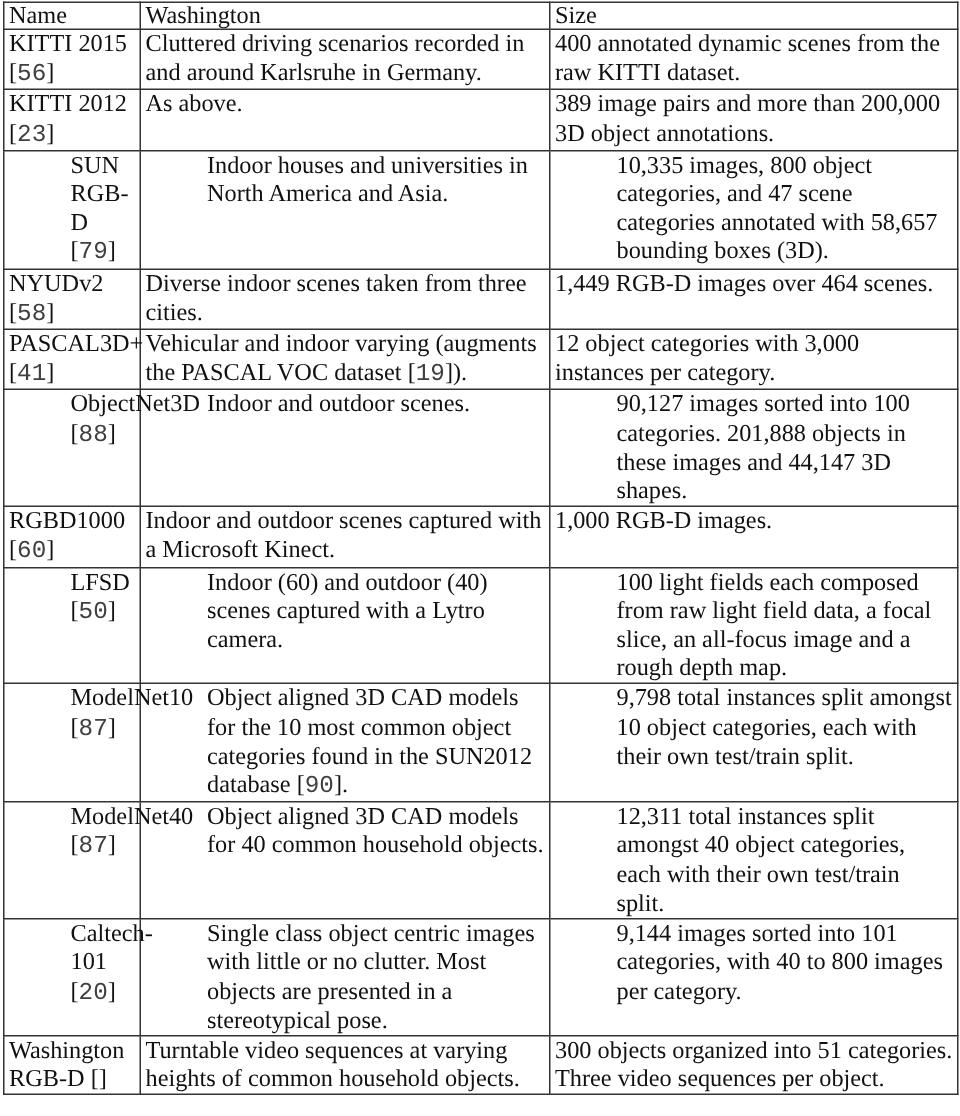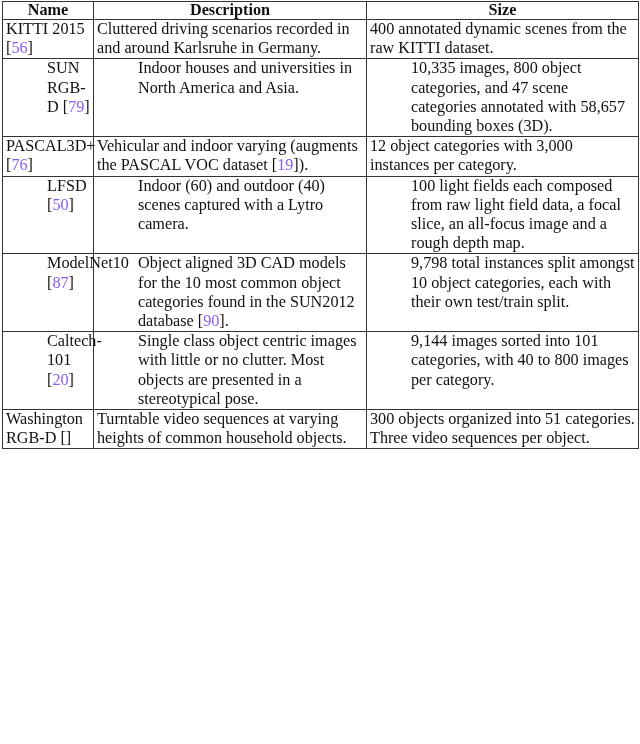--- a/index.html
+++ b/index.html
@@ -24,79 +24,103 @@
       font-size: 16.2px;
       line-height: 19.2px;
     }
     table.datasets th, table.datasets td {
       border: 1.4px solid #333333;
       padding: 0 3px 0 3px;
       vertical-align: top;
       text-align: left;
     }
     table.datasets th {
-      font-weight: bold;
+      font-weight: normal;
       height: 17px;
       line-height: 17px;
       padding-top: 0;
-      text-align: center;
     }
     td.desc, td.size {
       text-align: justify;
       text-align-last: left;
     }
     col.c-name { width: 91px; }
     col.c-desc { width: 273px; }
     col.c-size { width: 272px; }
-    .cite { color: #8b5cf6; }
+    .cite { color: #404040; font-family: Liberation Mono, monospace; }
     .name-text { white-space: normal; }
     tr.r-2 td { height: 38px; }
     tr.r-3 td { height: 57px; padding-left: 44px; }
   </style>
 </head>
 <body>
 
 <table class="datasets">
   <colgroup>
     <col class="c-name">
     <col class="c-desc">
     <col class="c-size">
   </colgroup>
   <thead>
     <tr>
       <th>Name</th>
-      <th>Description</th>
+      <th>Washington</th>
       <th>Size</th>
     </tr>
   </thead>
   <tbody id="tbody">
   <tr class="r-2">
         <td><span class="name-text">KITTI 2015</span> [<a class="cite">56</a>]</td>
         <td class="desc"><span>Cluttered driving scenarios recorded in and around Karlsruhe in Germany.</span></td>
         <td class="size"><span>400 annotated dynamic scenes from the raw KITTI dataset.</span></td>
       </tr>
+      <tr class="r-2">
+        <td><span class="name-text">KITTI 2012</span> [<a class="cite">23</a>]</td>
+        <td class="desc"><span>As above.</span></td>
+        <td class="size"><span>389 image pairs and more than 200,000 3D object annotations.</span></td>
+      </tr>
       <tr class="r-3">
         <td><span class="name-text">SUN RGB-D</span> [<a class="cite">79</a>]</td>
         <td class="desc"><span>Indoor houses and universities in North America and Asia.</span></td>
         <td class="size"><span>10,335 images, 800 object categories, and 47 scene categories annotated with 58,657 bounding boxes (3D).</span></td>
       </tr>
       <tr class="r-2">
-        <td><span class="name-text">PASCAL3D+</span> [<a class="cite">76</a>]</td>
+        <td><span class="name-text">NYUDv2</span> [<a class="cite">58</a>]</td>
+        <td class="desc"><span>Diverse indoor scenes taken from three cities.</span></td>
+        <td class="size"><span>1,449 RGB-D images over 464 scenes.</span></td>
+      </tr>
+      <tr class="r-2">
+        <td><span class="name-text">PASCAL3D+</span> [<a class="cite">41</a>]</td>
         <td class="desc"><span>Vehicular and indoor varying (augments the PASCAL VOC dataset [</span><a class="cite">19</a><span>]).</span></td>
         <td class="size"><span>12 object categories with 3,000 instances per category.</span></td>
+      </tr>
+      <tr class="r-3">
+        <td><span class="name-text">ObjectNet3D</span> [<a class="cite">88</a>]</td>
+        <td class="desc"><span>Indoor and outdoor scenes.</span></td>
+        <td class="size"><span>90,127 images sorted into 100 categories. 201,888 objects in these images and 44,147 3D shapes.</span></td>
+      </tr>
+      <tr class="r-2">
+        <td><span class="name-text">RGBD1000</span> [<a class="cite">60</a>]</td>
+        <td class="desc"><span>Indoor and outdoor scenes captured with a Microsoft Kinect.</span></td>
+        <td class="size"><span>1,000 RGB-D images.</span></td>
       </tr>
       <tr class="r-3">
         <td><span class="name-text">LFSD</span> [<a class="cite">50</a>]</td>
         <td class="desc"><span>Indoor (60) and outdoor (40) scenes captured with a Lytro camera.</span></td>
         <td class="size"><span>100 light fields each composed from raw light field data, a focal slice, an all-focus image and a rough depth map.</span></td>
       </tr>
       <tr class="r-3">
         <td><span class="name-text">ModelNet10</span> [<a class="cite">87</a>]</td>
         <td class="desc"><span>Object aligned 3D CAD models for the 10 most common object categories found in the SUN2012 database [</span><a class="cite">90</a><span>].</span></td>
         <td class="size"><span>9,798 total instances split amongst 10 object categories, each with their own test/train split.</span></td>
+      </tr>
+      <tr class="r-3">
+        <td><span class="name-text">ModelNet40</span> [<a class="cite">87</a>]</td>
+        <td class="desc"><span>Object aligned 3D CAD models for 40 common household objects.</span></td>
+        <td class="size"><span>12,311 total instances split amongst 40 object categories, each with their own test/train split.</span></td>
       </tr>
       <tr class="r-3">
         <td><span class="name-text">Caltech-101</span> [<a class="cite">20</a>]</td>
         <td class="desc"><span>Single class object centric images with little or no clutter. Most objects are presented in a stereotypical pose.</span></td>
         <td class="size"><span>9,144 images sorted into 101 categories, with 40 to 800 images per category.</span></td>
       </tr>
       <tr class="r-2">
         <td><span class="name-text">Washington RGB-D</span> []</td>
         <td class="desc"><span>Turntable video sequences at varying heights of common household objects.</span></td>
         <td class="size"><span>300 objects organized into 51 categories. Three video sequences per object.</span></td>

